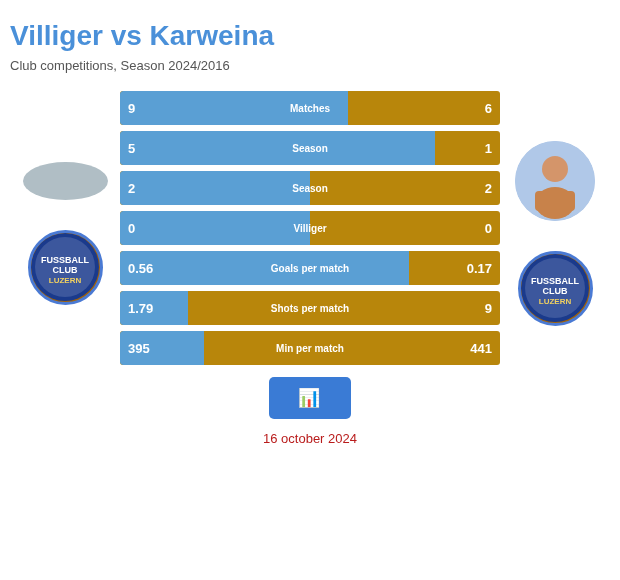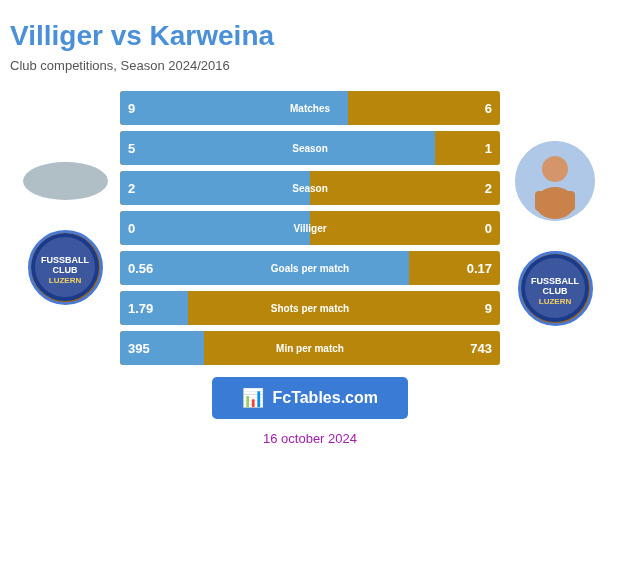--- a/index.html
+++ b/index.html
@@ -144,21 +144,21 @@
       gap: 8px;
       margin: 10px 0 8px;
     }
 
     .fctables-icon {
       font-size: 18px;
     }
 
     .date-text {
       font-size: 13px;
-      color: #a21caf;
+      color: #b91c1c;
       text-align: center;
       margin-top: 4px;
     }
 
     
     .fcl-logo {
       width: 75px;
       height: 75px;
       border-radius: 50%;
       background: #a16207;
@@ -265,21 +265,21 @@
             <span class="stat-left-val">1.79</span>
             <span class="stat-label">Shots per match</span>
             <span class="stat-right-val">9</span>
           </div>
         </div>
         <div class="stat-row">
           <div class="stat-bar-wrapper">
             <div class="stat-bar-fill" style="width: 22%;"></div>
             <span class="stat-left-val">395</span>
             <span class="stat-label">Min per match</span>
-            <span class="stat-right-val">743</span>
+            <span class="stat-right-val">441</span>
           </div>
         </div>
       </div>
 
     <div class="right-avatars">
 
       <div class="person-avatar">
         <svg width="80" height="80" viewBox="0 0 80 80">
           <circle cx="40" cy="40" r="40" fill="#b0c8e8"></circle>
 
@@ -298,18 +298,17 @@
           <text x="34" y="40" text-anchor="middle" font-size="9" font-weight="bold" fill="white">CLUB</text>
           <text x="34" y="50" text-anchor="middle" font-size="8" font-weight="bold" fill="#f0d060">LUZERN</text>
         </svg>
       </div>
     </div>
   </div>
 
   <div class="bottom-section">
     <div class="fctables-badge">
       <span class="fctables-icon">📊</span>
-      <span>FcTables.com</span>
     </div>
     <div class="date-text">16 october 2024</div>
   </div>
 
 </div>
 
 </body></html>

